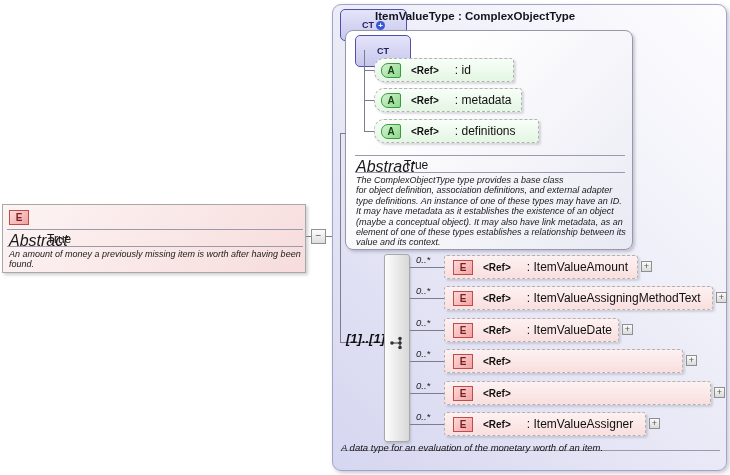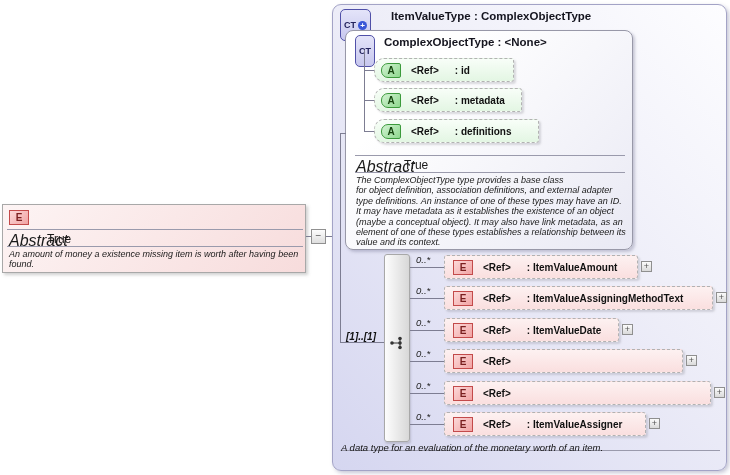--- a/index.html
+++ b/index.html
@@ -8,21 +8,21 @@
   .line{position:absolute;background:#7d7d92;}
   .sep{position:absolute;height:1px;background:#9a9aac;}
 
   
   .badge{display:inline-flex;align-items:center;justify-content:center;
          font-weight:bold;box-sizing:border-box;flex:none;}
   .e-badge{width:20px;height:15px;background:linear-gradient(135deg,#fcd9d9,#f1a3a3);
            border:1px solid #c34a4a;color:#7a1f1f;font-size:10px;}
   .a-badge{width:20px;height:15px;background:linear-gradient(135deg,#d2f3d2,#8fd88f);
            border:1px solid #3c9a3c;color:#16450f;font-size:10px;border-radius:7px 2px 2px 7px;}
-  .ct-badge{height:32px;padding:0 3px;background:linear-gradient(#e4e4f9,#c7c7ee);
+  .ct-badge{height:32px;padding:0 21px;background:linear-gradient(#e4e4f9,#c7c7ee);
             border:1px solid #5050a8;color:#22225c;font-size:9px;border-radius:5px;
             display:inline-flex;gap:2px;align-items:center;font-weight:bold;}
   .plus-circle{width:9px;height:9px;border-radius:50%;background:#3a57d7;color:#fff;
                font-size:8px;line-height:9px;text-align:center;font-weight:bold;}
 
   
   .prop-box{position:absolute;left:2px;top:204px;width:304px;height:69px;
             background:linear-gradient(135deg,#fdf4f4 0%,#f7dcdc 100%);
             border:1px solid #a8a8a8;box-shadow:2px 2px 3px rgba(120,120,120,.35);
             box-sizing:border-box;}
@@ -50,24 +50,24 @@
             box-shadow:2px 2px 3px rgba(110,110,140,.35);}
 
   
   .node-box{position:absolute;height:24px;border:1px dashed #b2b2b2;border-radius:3px;
             box-sizing:border-box;display:flex;align-items:center;overflow:hidden;
             box-shadow:2px 2px 2px rgba(120,120,130,.25);}
   .attr-box{background:linear-gradient(#f8fef8,#e3f6e3);border-radius:10px 3px 3px 10px;
             padding-left:6px;}
   .el-box{background:linear-gradient(#fdf1f1,#fadfdf);padding-left:8px;}
   .ref{font-weight:bold;font-size:10px;color:#101010;margin-left:10px;white-space:nowrap;}
-  .nm{font-weight:bold;font-size:10px;color:#101010;margin-left:16px;white-space:nowrap;}
+  .nm{font-weight:normal;font-size:12px;color:#101010;margin-left:16px;white-space:nowrap;}
 
   .occ{position:absolute;font-style:italic;font-size:9.5px;color:#222;}
-  .card{position:absolute;font-style:italic;font-weight:bold;font-size:10px;color:#111;}
+  .card{position:absolute;font-style:italic;font-weight:bold;font-size:13px;color:#111;}
 
   .plusbox{position:absolute;width:11px;height:11px;border:1px solid #8f8f8f;
            background:linear-gradient(#fbfbfb,#dadada);font-size:9px;line-height:9px;
            text-align:center;color:#555;box-sizing:border-box;}
 
   .seqbar{position:absolute;left:51px;top:249px;width:26px;height:188px;
           background:linear-gradient(to right,#fdfdfd,#d8d8d8);
           border:1px solid #a8a8a8;border-radius:3px;box-sizing:border-box;
           box-shadow:1px 2px 2px rgba(120,120,130,.3);}
   .annotation{position:absolute;font-style:italic;font-size:9.5px;color:#111;white-space:nowrap;}
@@ -76,42 +76,41 @@
 <body>
 
 <div class="canvas">
 
   <div class="prop-box">
     <span class="badge e-badge" style="position:absolute;left:6px;top:5px;">E</span>
     <div class="sep" style="left:4px;top:24px;width:296px;"></div>
     <span class="propval-label" style="left:6px;top:27px;">Abstract</span>
     <span class="propval-value" style="left:44px;top:27px;">True</span>
     <div class="sep" style="left:4px;top:41px;width:296px;"></div>
-    <div class="desc" style="left:6px;top:44px;width:292px;">An amount of money a existence missing item is worth after having been found.</div>
+    <div class="desc" style="left:6px;top:44px;width:292px;">An amount of money a previously missing item is worth after having been found.</div>
   </div>
 
   <div class="line" style="left:306px;top:236px;width:5px;height:1px;"></div>
   <div class="toggle">
     <span>−</span>
   </div>
   <div class="line" style="left:326px;top:236px;width:14px;height:1px;"></div>
 
   <div class="type-container">
 
     <span class="badge ct-badge" style="position:absolute;left:7px;top:4px;">
       <span>CT</span>
       <span class="plus-circle">+</span>
     </span>
-    <span class="hdr-title" style="left:42px;top:5px;margin-left:16px;">ItemValueType : ComplexObjectType</span>
+    <span class="hdr-title" style="left:42px;top:5px;">ItemValueType : ComplexObjectType</span>
 
     <div class="base-box">
       <span class="badge ct-badge" style="position:absolute;left:9px;top:4px;">
         <span>CT</span>
       </span>
-      <span class="hdr-title" style="left:38px;top:5px;">ComplexObjectType : &lt;None&gt;</span>
 
       <div class="line" style="left:18px;top:19px;width:1px;height:81px;"></div>
       <div class="line" style="left:18px;top:39px;width:10px;height:1px;"></div>
       <div class="line" style="left:18px;top:69px;width:10px;height:1px;"></div>
       <div class="line" style="left:18px;top:100px;width:10px;height:1px;"></div>
 
       <div class="node-box attr-box" style="left:28px;top:27px;width:140px;">
         <span class="badge a-badge">A</span>
         <span class="ref">&lt;Ref&gt;</span>
         <span class="nm">: id</span>

